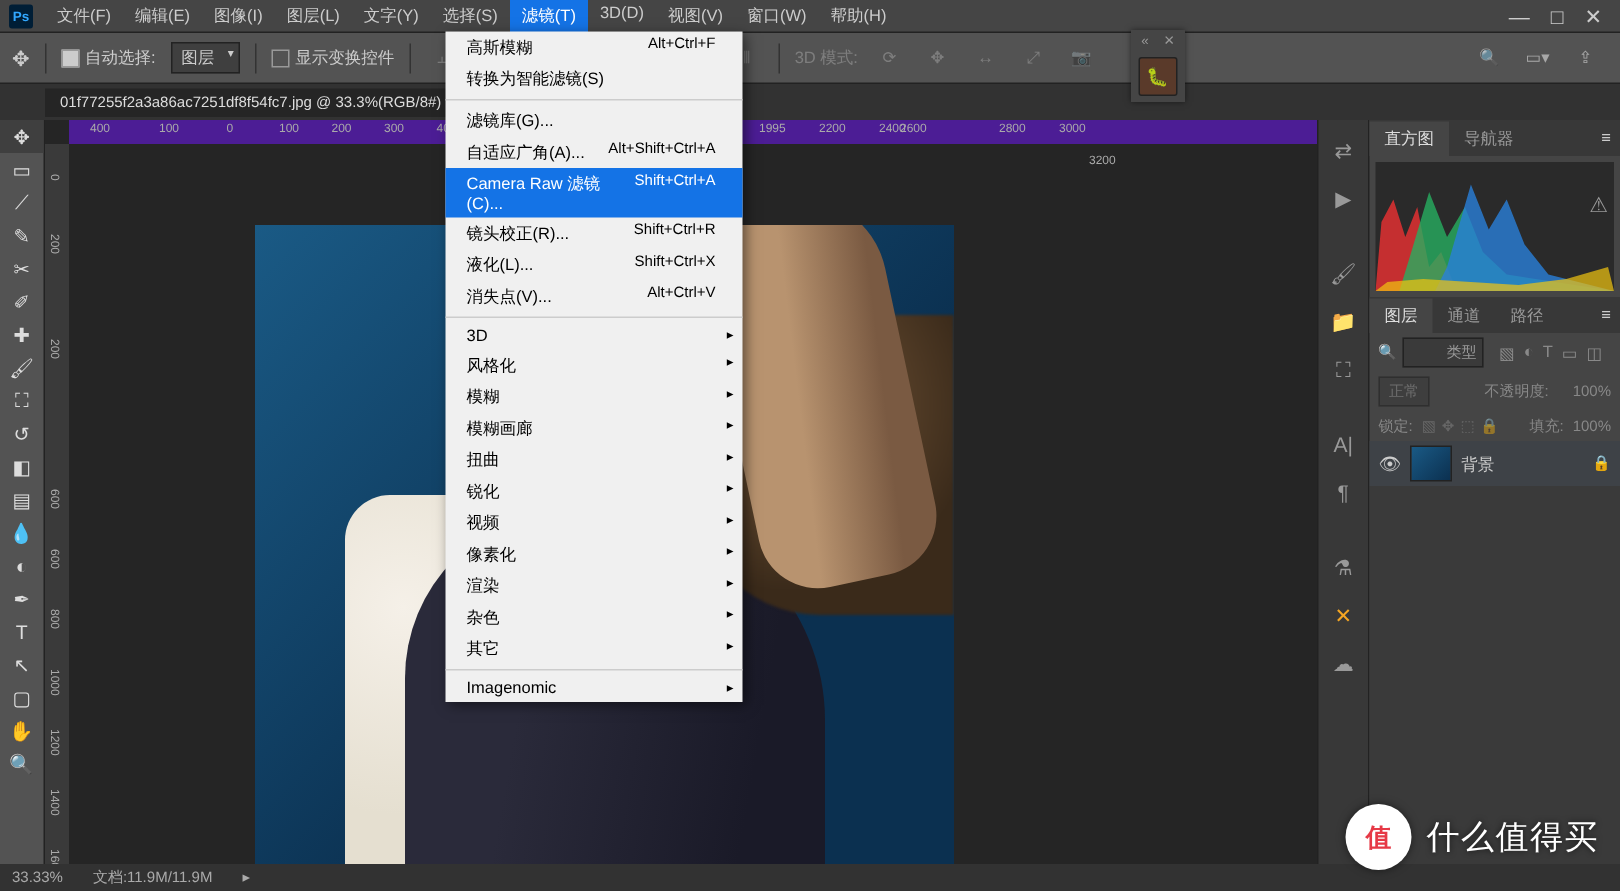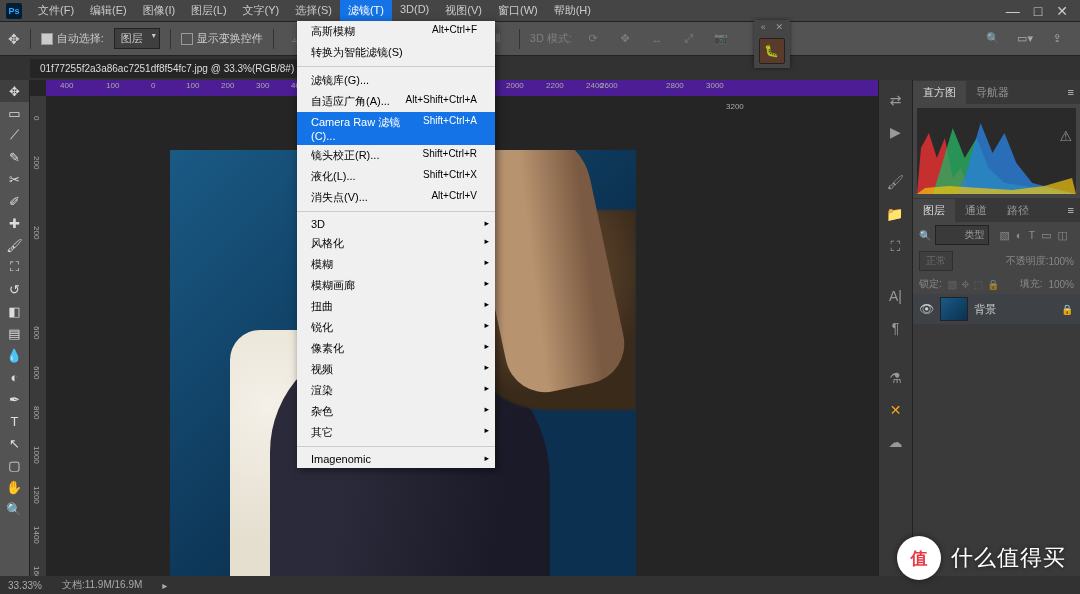--- a/index.html
+++ b/index.html
@@ -70,21 +70,21 @@
 .panel-menu { margin-left: auto; padding: 0 6px; cursor: pointer; }
 
 .histogram { height: 86px; background: #2a2a2a; position: relative; margin: 4px; }
 .histo-svg { width: 100%; height: 100%; }
 .histo-warn { position: absolute; right: 4px; top: 20px; color: #999; font-size: 14px; }
 
 .layers-panel { flex: 1; display: flex; flex-direction: column; }
 .layers-toolbar { display: flex; align-items: center; padding: 3px 6px; gap: 4px; font-size: 10px; }
 .layers-search { flex: 1; background: #3a3a3a; border: 1px solid #222; padding: 2px 4px; color: #999; font-size: 10px; text-align: right; }
 .layers-toolrow { display: flex; gap: 6px; padding: 2px 6px; opacity: 0.5; font-size: 11px; }
-.blend-row { display: flex; padding: 3px 6px; gap: 0; font-size: 10px; color: #888; align-items: center; }
+.blend-row { display: flex; padding: 3px 6px; gap: 16px; font-size: 10px; color: #888; align-items: center; }
 .blend-mode { background: #3a3a3a; padding: 2px 6px; border: 1px solid #222; opacity: 0.6; }
 .lock-row { display: flex; padding: 3px 6px; gap: 6px; font-size: 10px; color: #888; align-items: center; }
 .lock-icons { display: flex; gap: 4px; opacity: 0.5; }
 
 .layer-list { flex: 1; background: #3a3a3a; }
 .layer-row { display: flex; align-items: center; padding: 3px 6px; background: #5a7a9a22; gap: 6px; }
 .layer-eye { font-size: 12px; }
 .layer-thumb { width: 28px; height: 24px; background: linear-gradient(135deg,#1a5a85,#0b3050); border: 1px solid #222; }
 .layer-lock { margin-left: auto; font-size: 10px; }
 
@@ -190,21 +190,21 @@
         <span class="ruler-tick" style="left: 14px;">400</span>
         <span class="ruler-tick" style="left: 60px;">100</span>
         <span class="ruler-tick" style="left: 105px;">0</span>
         <span class="ruler-tick" style="left: 140px;">100</span>
         <span class="ruler-tick" style="left: 175px;">200</span>
         <span class="ruler-tick" style="left: 210px;">300</span>
         <span class="ruler-tick" style="left: 245px;">400</span>
         <span class="ruler-tick" style="left: 280px;">500</span>
         <span class="ruler-tick" style="left: 380px;">1600</span>
         <span class="ruler-tick" style="left: 420px;">1800</span>
-        <span class="ruler-tick" style="left: 460px;">2000</span>
+        <span class="ruler-tick" style="left: 460px;">1995</span>
         <span class="ruler-tick" style="left: 500px;">2200</span>
         <span class="ruler-tick" style="left: 540px;">2400</span>
         <span class="ruler-tick" style="left: 554px;">2600</span>
         <span class="ruler-tick" style="left: 620px;">2800</span>
         <span class="ruler-tick" style="left: 660px;">3000</span>
         <span class="ruler-tick" style="left: 680px; margin-top: 21px;">3200</span>
       </div>
     <div class="ruler-v" id="ruler-v">
         <span class="ruler-tick-v" style="top: 20px;">0</span>
         <span class="ruler-tick-v" style="top: 60px;">200</span>
@@ -295,21 +295,21 @@
           <span>背景</span>
           <span class="layer-lock">🔒</span>
         </div>
       </div>
     </div>
   </div>
 </div>
 
 <div class="statusbar">
   <span>33.33%</span>
-  <span>文档:11.9M/16.9M</span>
+  <span>文档:11.9M/11.9M</span>
   <span>▸</span>
 </div>
 
 <div class="dropdown-menu" id="filter-menu">
     <div class="menu-item">
       <span>高斯模糊</span>
       <span class="shortcut">Alt+Ctrl+F</span>
     </div>
     <div class="menu-item">
       <span>转换为智能滤镜(S)</span>
@@ -351,24 +351,24 @@
     <div class="menu-item submenu">
       <span>模糊画廊</span>
     </div>
     <div class="menu-item submenu">
       <span>扭曲</span>
     </div>
     <div class="menu-item submenu">
       <span>锐化</span>
     </div>
     <div class="menu-item submenu">
+      <span>视频</span>
+    </div>
+    <div class="menu-item submenu">
       <span>像素化</span>
-    </div>
-    <div class="menu-item submenu">
-      <span>视频</span>
     </div>
     <div class="menu-item submenu">
       <span>渲染</span>
     </div>
     <div class="menu-item submenu">
       <span>杂色</span>
     </div>
     <div class="menu-item submenu">
       <span>其它</span>
     </div>

